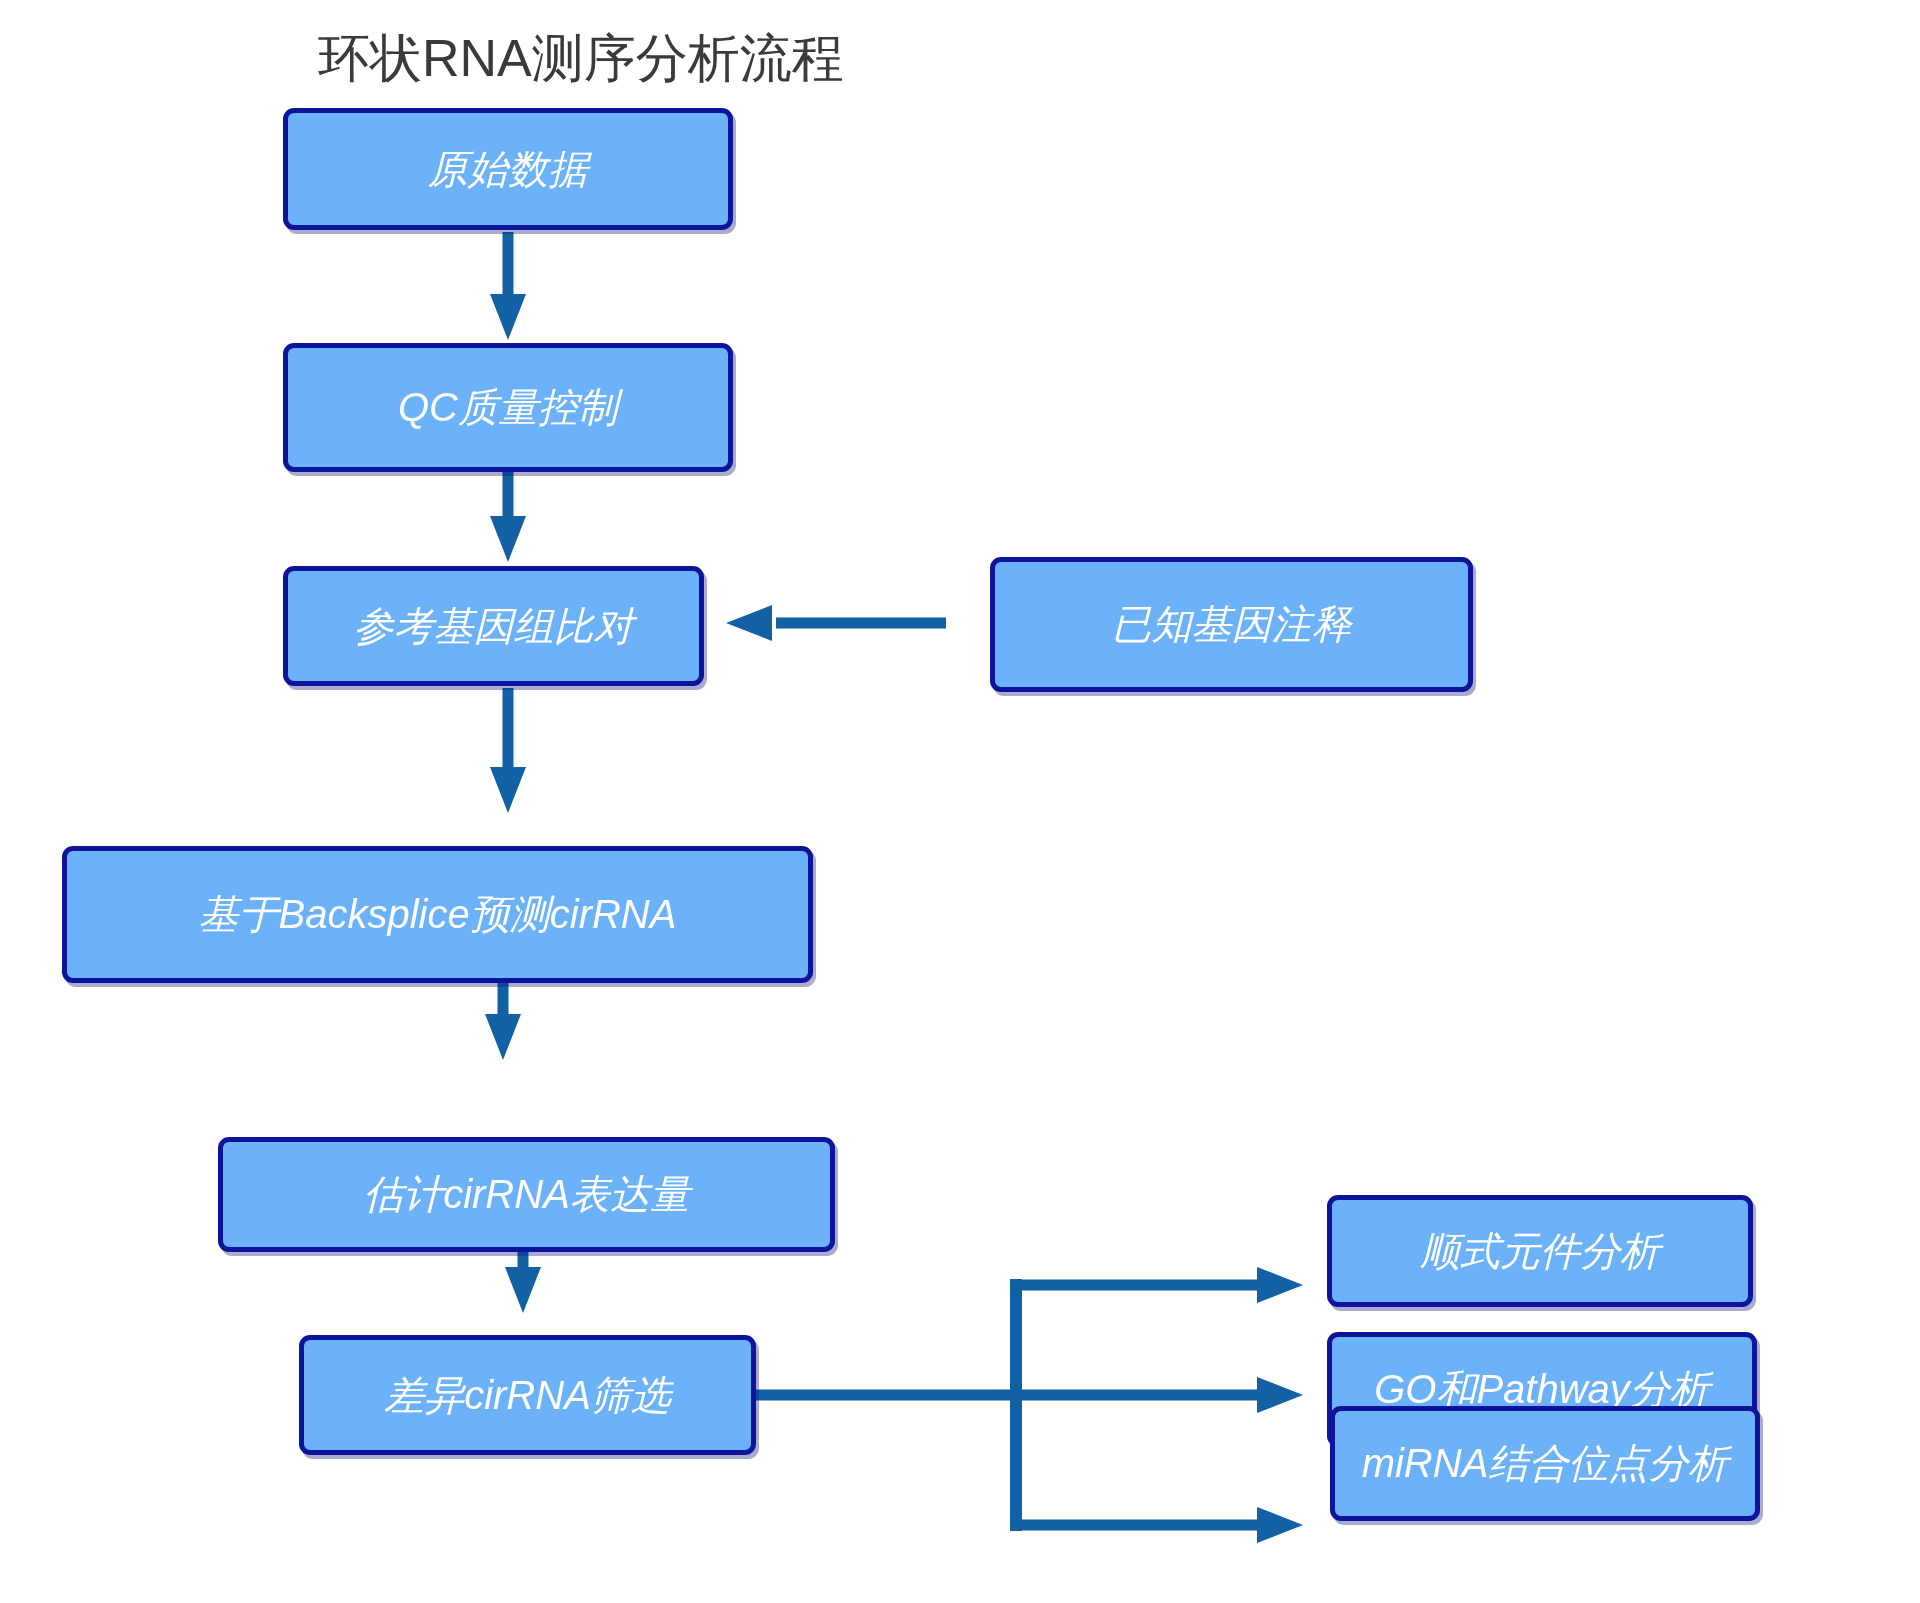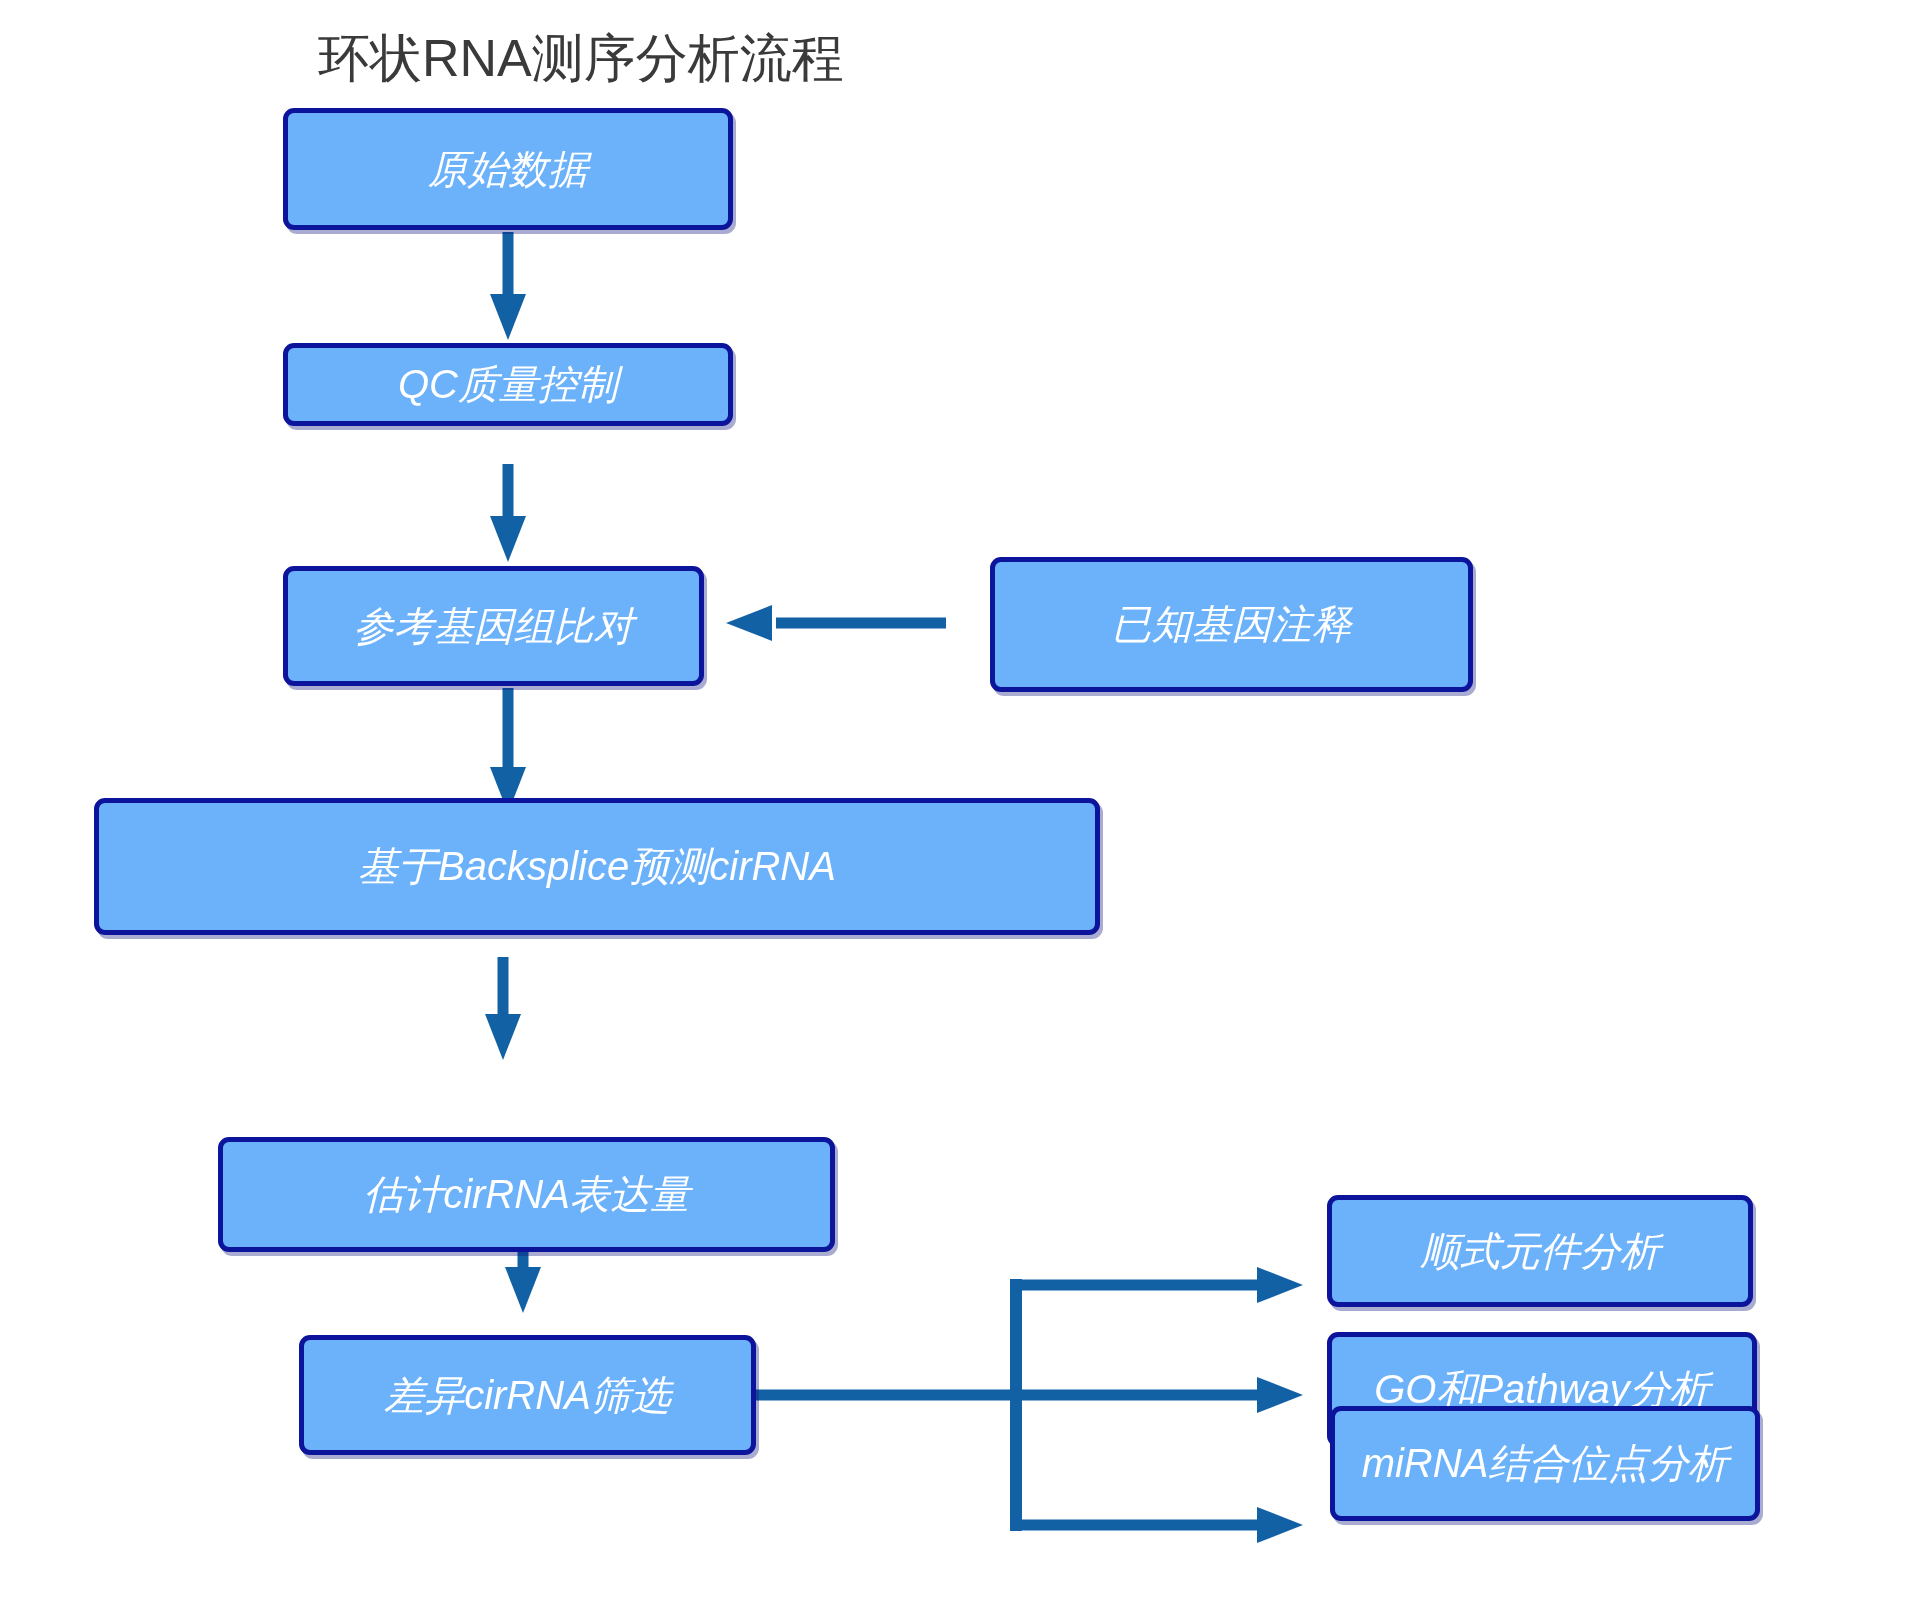--- a/index.html
+++ b/index.html
@@ -113,33 +113,33 @@
       <polygon class="arrow-head" points="1257,1507 1257,1543 1303,1525"></polygon>
     </g>
   </svg>
 
   <div class="diagram-title">环状RNA测序分析流程</div>
 
   <div class="node" style="left:283px; top:108px; width:450px; height:122px;">
     <span class="node-label">原始数据</span>
   </div>
 
-  <div class="node" style="left:283px; top:343px; width:450px; height:83px;">
+  <div class="node" style="left:283px; top:343px; width:450px; height:129px;">
     <span class="node-label">QC质量控制</span>
   </div>
 
   <div class="node" style="left:283px; top:566px; width:421px; height:120px;">
     <span class="node-label">参考基因组比对</span>
   </div>
 
   <div class="node" style="left:990px; top:557px; width:483px; height:135px;">
     <span class="node-label">已知基因注释</span>
   </div>
 
-  <div class="node" style="left:62px; top:798px; width:1006px; height:137px;margin-left:32px;">
+  <div class="node" style="left:62px; top:846px; width:751px; height:137px;">
     <span class="node-label">基于Backsplice预测cirRNA</span>
   </div>
 
   <div class="node" style="left:218px; top:1095px; width:617px; height:115px;margin-top:42px;">
     <span class="node-label">估计cirRNA表达量</span>
   </div>
 
   <div class="node" style="left:299px; top:1335px; width:457px; height:120px;">
     <span class="node-label">差异cirRNA筛选</span>
   </div>

